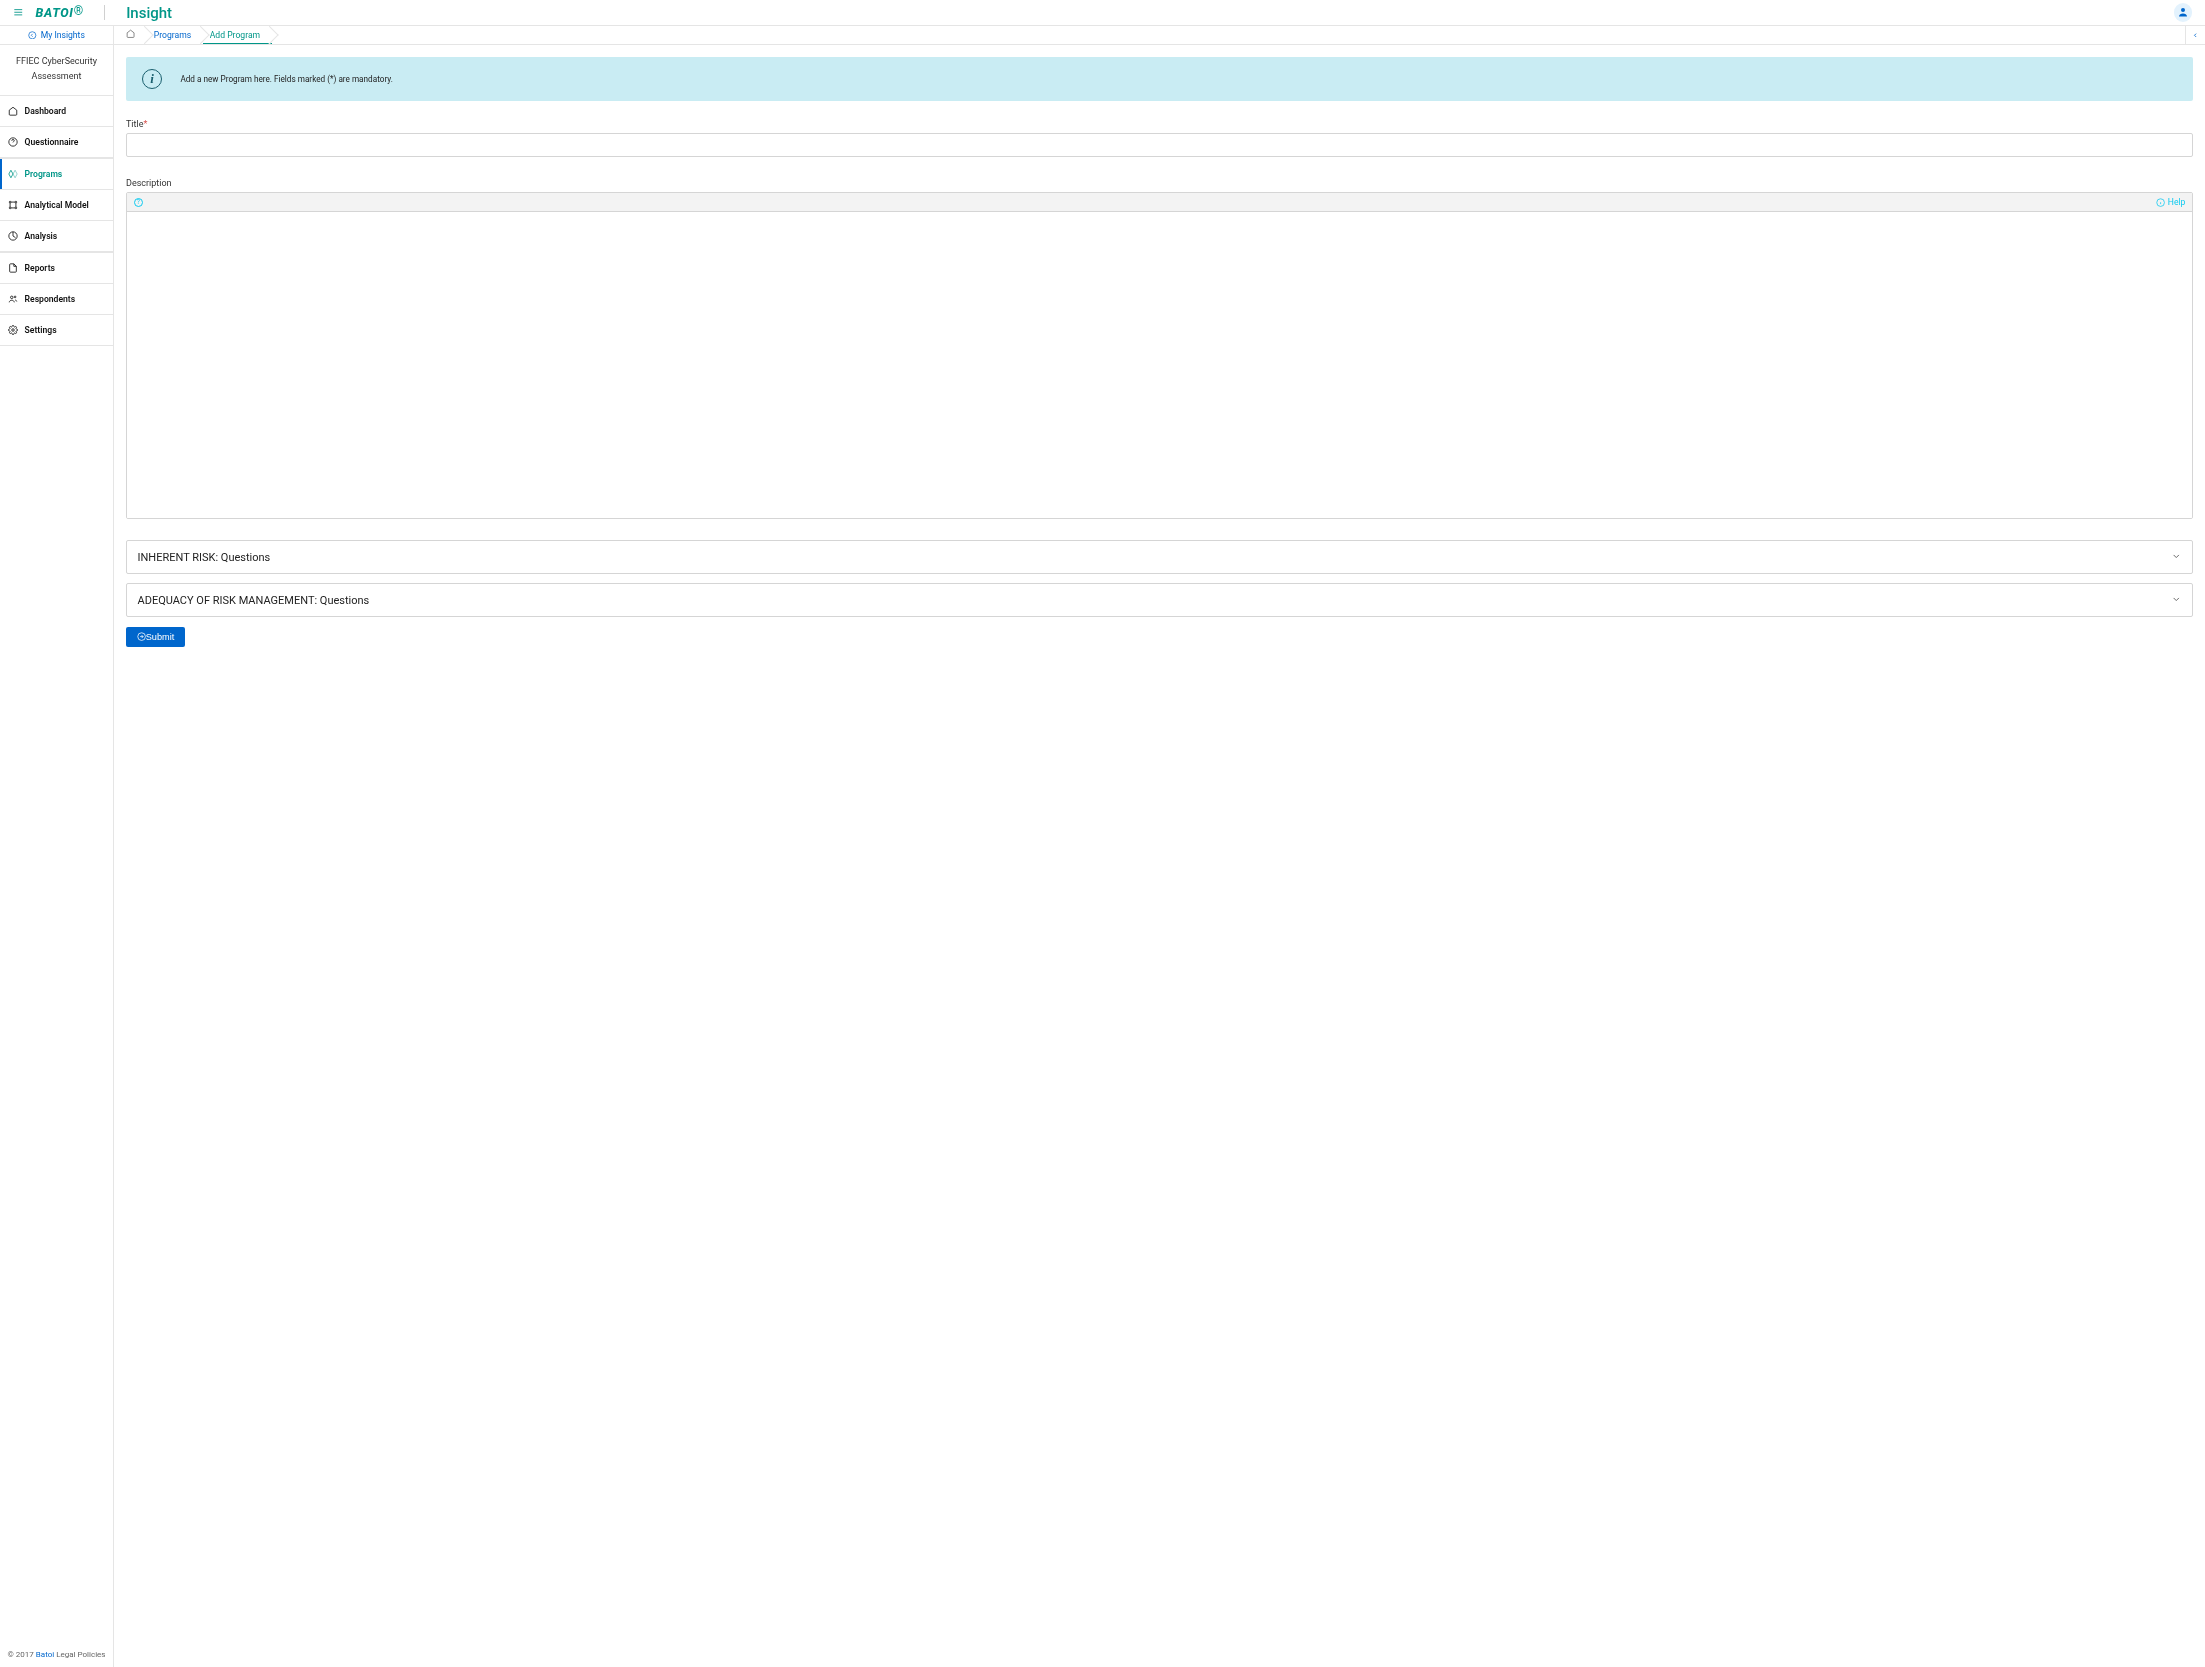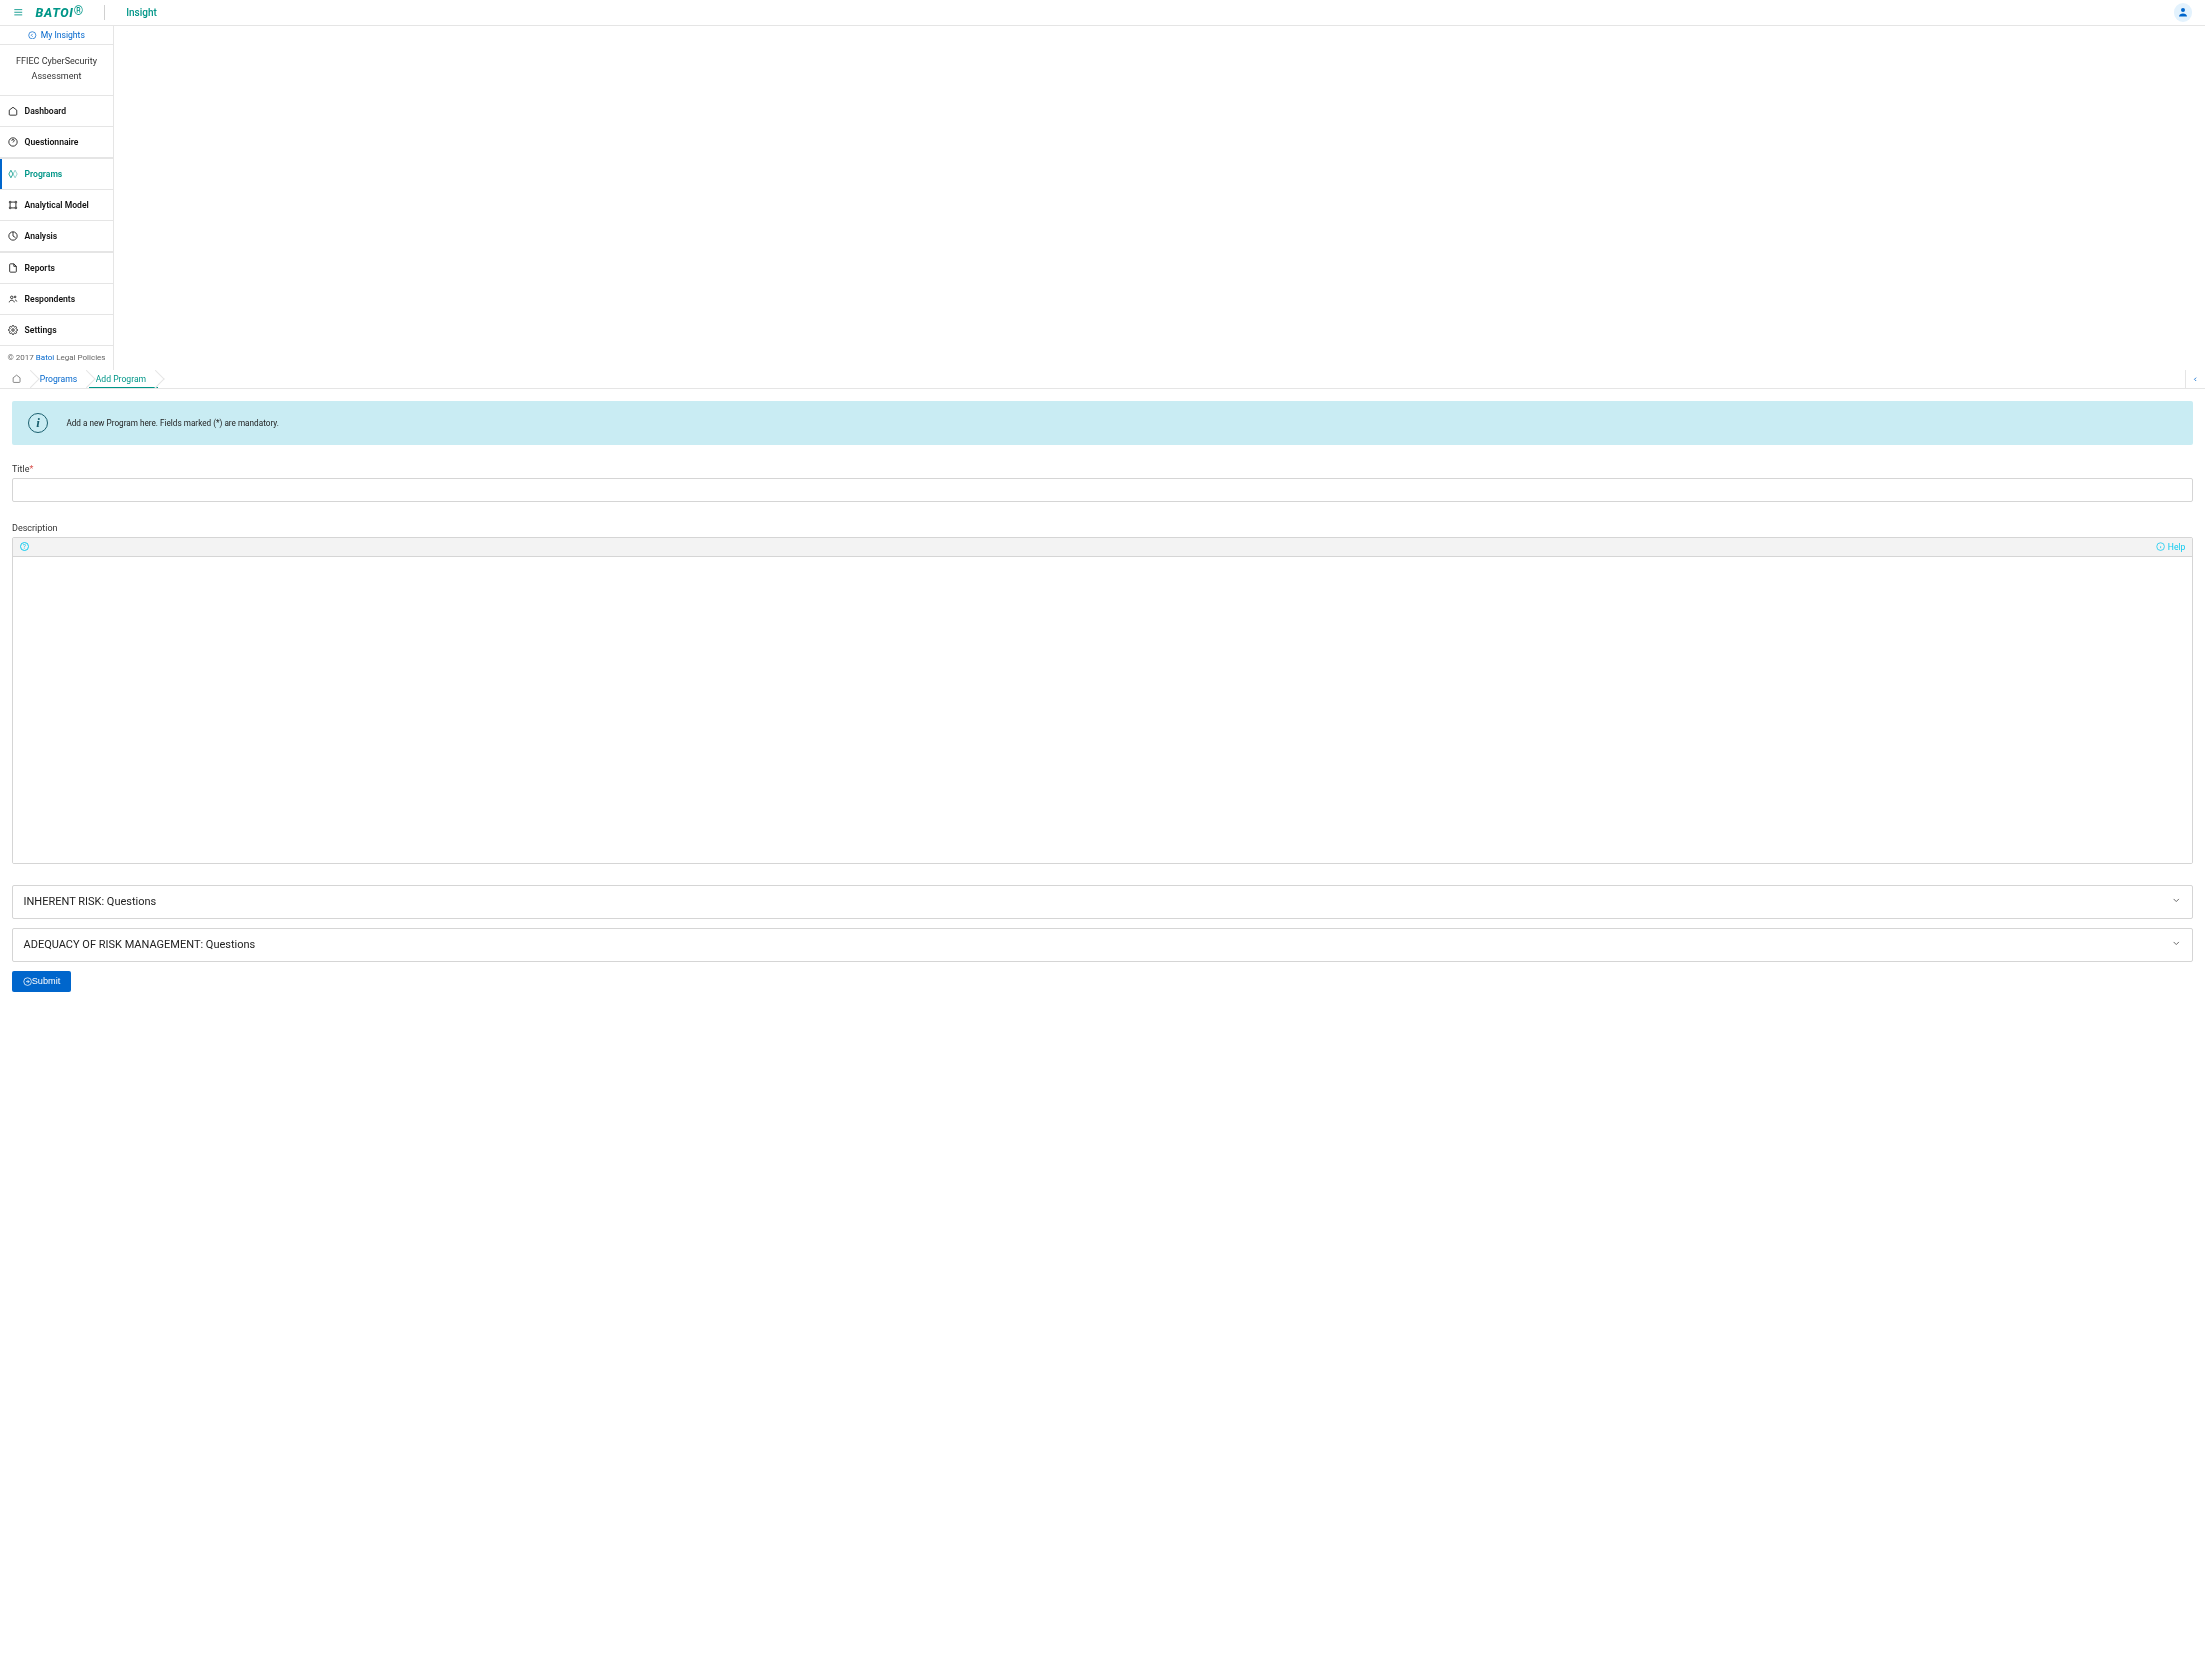--- a/index.html
+++ b/index.html
@@ -17,32 +17,32 @@
   display: flex;
   align-items: center;
   padding: 0 13px;
   justify-content: space-between;
 }
 .top-left { display: flex; align-items: center; gap: 12px; }
 .hamburger { color: #0d9488; cursor: pointer; display:flex; align-items:center; }
 .logo { display: flex; align-items: center; }
 .logo-text { font-weight: 800; font-size: 12.5px; color: #009688; letter-spacing: 0.7px; font-style: italic; }
 .logo-divider { width: 0.7px; height: 14.5px; background: #d0d0d0; margin: 0 9.2px; }
-.insight-label { color: #009688; font-size: 10px; font-weight: 500; }
+.insight-label { color: #009688; font-size: 15px; font-weight: 500; }
 .avatar {
   width: 18.4px; height: 18.4px;
   border-radius: 50%;
   background: #e3f2fd;
   display: flex; align-items: center; justify-content: center;
   cursor: pointer;
 }
 .avatar svg { width: 12px; height: 12px; }
 
 
-.layout { display: flex; height: calc(100vh - 26px); flex-direction: column; }
+.layout { display: flex; height: calc(100vh - 26px); }
 
 
 .sidebar {
   width: 114px;
   border-right: 0.7px solid #e5e5e5;
   display: flex;
   flex-direction: column;
   flex-shrink: 0;
 }
 .my-insights {

